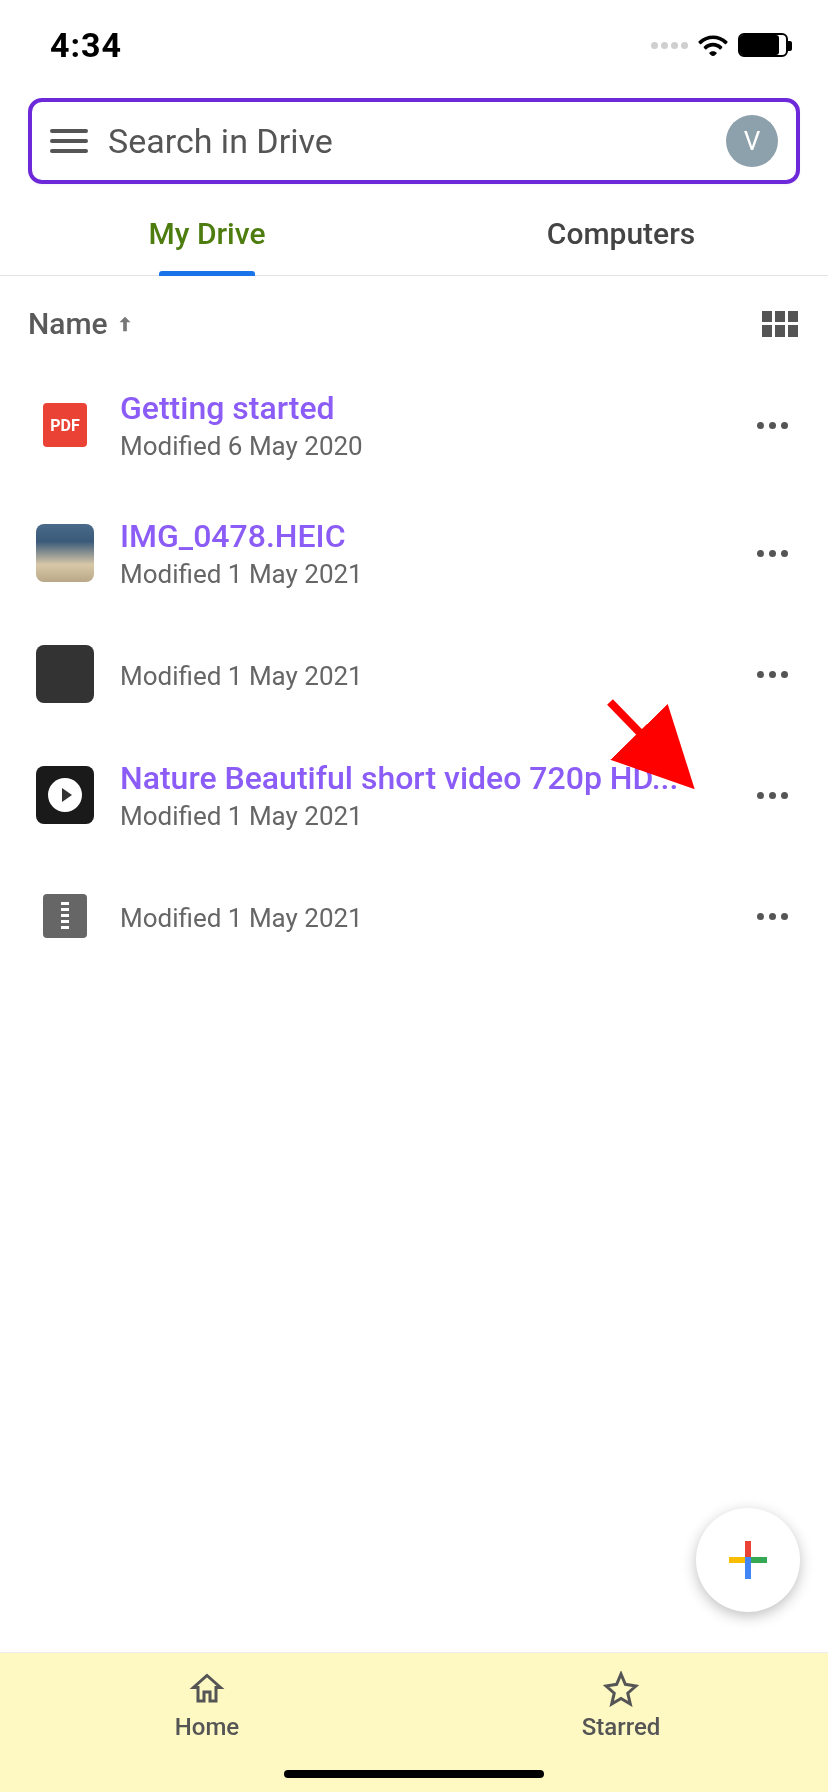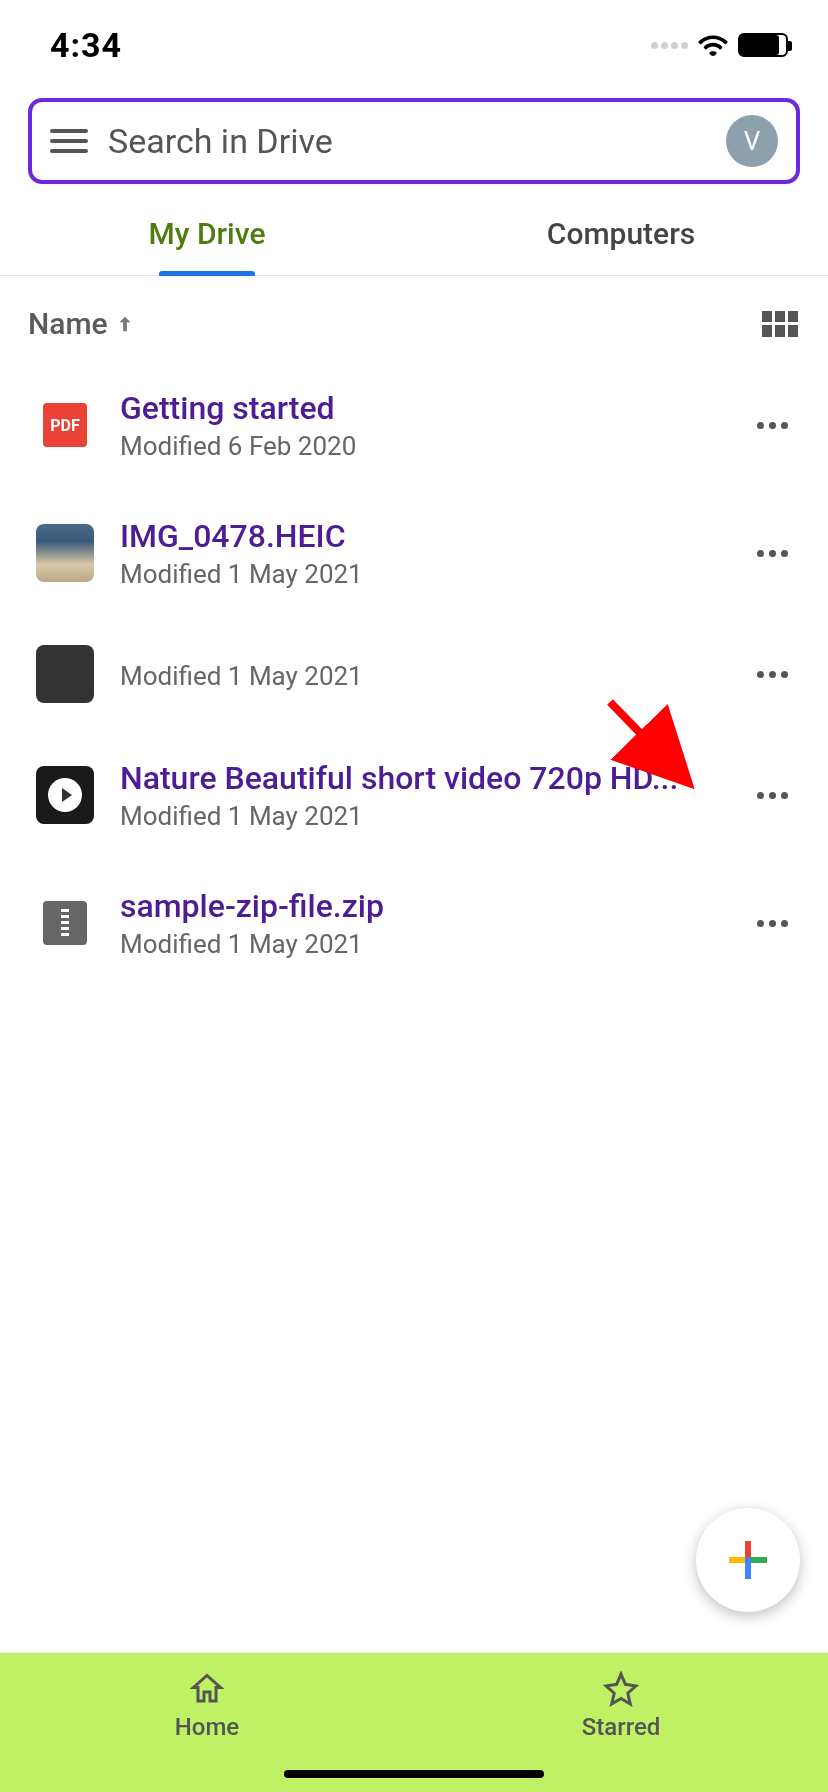--- a/index.html
+++ b/index.html
@@ -135,40 +135,40 @@
   }
   .thumb.zip { background: #666; width: 44px; height: 44px; border-radius: 4px; margin: 7px; position: relative; }
   .thumb.zip::after {
     content: ""; position: absolute; left: 50%; top: 8px; transform: translateX(-50%);
     width: 8px; height: 28px;
     background: repeating-linear-gradient(to bottom, #fff 0, #fff 3px, transparent 3px, transparent 6px);
   }
 
   .file-info { flex: 1; min-width: 0; }
   .file-name {
-    font-size: 32px; font-weight: 500; color: #4c1d95;
+    font-size: 32px; font-weight: 500; color: #8b5cf6;
     white-space: nowrap; overflow: hidden; text-overflow: ellipsis;
   }
   .file-meta { font-size: 26px; color: #666; margin-top: 4px; }
   .more-dots {
     display: flex; gap: 5px; padding: 10px; flex-shrink: 0;
   }
   .more-dots span { width: 7px; height: 7px; border-radius: 50%; background: #555; }
 
   .fab {
     position: absolute; right: 28px; bottom: 180px;
     width: 104px; height: 104px; border-radius: 50%;
     background: #fff; box-shadow: 0 4px 14px rgba(0,0,0,0.25);
     display: flex; align-items: center; justify-content: center;
   }
 
   .bottom-nav {
     position: absolute; bottom: 0; left: 0; right: 0;
     height: 140px; border-top: 1px solid #eee;
-    display: flex; background: #bef264; margin-top: 22px;
+    display: flex; background: #fef9c3; margin-top: 22px;
   }
   .nav-item {
     flex: 1; display: flex; flex-direction: column; align-items: center;
     justify-content: flex-start; padding-top: 18px; gap: 6px;
     color: #555;
   }
   .nav-item.active { color: #1a73e8; }
   .nav-label { font-size: 24px; font-weight: 500; }
 
   .home-indicator {
@@ -244,21 +244,21 @@
       <span></span>
   </div>
 </div>
 
 <div class="file-list">
 
   <div class="file-item">
     <div class="thumb pdf">PDF</div>
     <div class="file-info">
       <div class="file-name">Getting started</div>
-      <div class="file-meta">Modified 6 Feb 2020</div>
+      <div class="file-meta">Modified 6 May 2020</div>
     </div>
     <div class="more-dots">
         <span></span>
         <span></span>
         <span></span>
       </div>
   </div>
 
   <div class="file-item">
     <div class="thumb img1"></div>
@@ -311,21 +311,20 @@
     <div class="more-dots">
         <span></span>
         <span></span>
         <span></span>
       </div>
   </div>
 
   <div class="file-item">
     <div class="thumb zip"></div>
     <div class="file-info">
-      <div class="file-name">sample-zip-file.zip</div>
       <div class="file-meta">Modified 1 May 2021</div>
     </div>
     <div class="more-dots">
         <span></span>
         <span></span>
         <span></span>
       </div>
   </div>
 
 </div>

